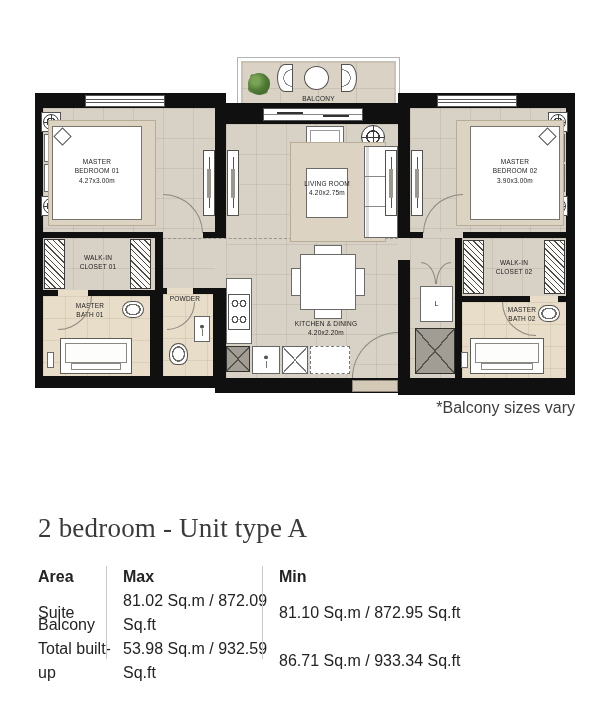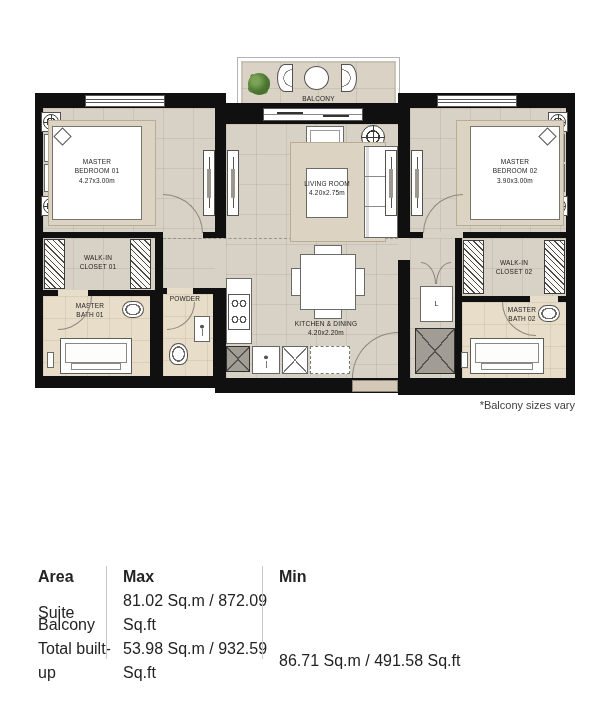--- a/index.html
+++ b/index.html
@@ -76,21 +76,21 @@
   .rtable{background:#fff;border:1px solid #55524e;border-radius:50%;}
   .balfloor{background:#d9d2c5;
     background-image:linear-gradient(rgba(110,100,85,.15) 1px,transparent 1px),
                      linear-gradient(90deg,rgba(110,100,85,.15) 1px,transparent 1px);
     background-size:38px 26px;}
   
   .rlabel{position:absolute;font-size:6.5px;line-height:1.45;color:#222;text-align:center;
           letter-spacing:.2px;font-family:"Liberation Sans",sans-serif;}
   .rlabel span{display:block;}
   .llabel{font-size:7px;color:#222;text-align:center;line-height:30px;font-family:"Liberation Sans",sans-serif;}
-  .footnote{position:absolute;top:399px;right:34px;font-size:11px;color:#3d3d3d;}
+  .footnote{position:absolute;top:399px;right:34px;font-size:16px;color:#3d3d3d;}
   
   .title{position:absolute;left:38px;top:513px;font-family:"Liberation Serif",serif;
          font-size:27px;font-weight:400;color:#3a3a3a;letter-spacing:.2px;}
   .tbl{position:absolute;left:38px;top:565px;width:540px;font-size:16px;color:#232323;}
   .trow{display:grid;grid-template-columns:85px 156px 1fr;height:24px;line-height:24px;align-items:center;}
   .trow.head{font-weight:700;}
   .vline{position:absolute;top:1px;width:1px;height:93px;background:#c9c9c9;}
 </style>
 </head>
 <body>
@@ -255,36 +255,38 @@
     <div class="abs toilet" style="left:538px;top:305px;width:22px;height:17px;"></div>
     <div class="abs tub" style="left:470px;top:338px;width:74px;height:36px;">
         <div class="tubin"></div>
         <div class="tubbar"></div>
       </div>
     <div class="abs wbox" style="left:461px;top:352px;width:7px;height:16px;"></div>
 
     <div class="footnote">*Balcony sizes vary</div>
   </div>
 
+  <div class="title">2 bedroom - Unit type A</div>
 
   <div class="tbl">
     <div class="vline" style="left:68px;"></div>
     <div class="vline" style="left:224px;"></div>
     <div class="trow head">
       <div>Area</div>
       <div>Max</div>
       <div>Min</div>
     </div>
     <div class="trow">
       <div>Suite</div>
       <div>81.02 Sq.m / 872.09 Sq.ft</div>
+      <div>81.10 Sq.m / 872.95 Sq.ft</div>
     </div>
     <div class="trow">
       <div>Balcony</div>
     </div>
     <div class="trow">
       <div>Total built-up</div>
       <div>53.98 Sq.m / 932.59 Sq.ft</div>
-      <div>86.71 Sq.m / 491.58 Sq.ft</div>
+      <div>86.71 Sq.m / 933.34 Sq.ft</div>
     </div>
   </div>
 
 </div>
 
 </body></html>

